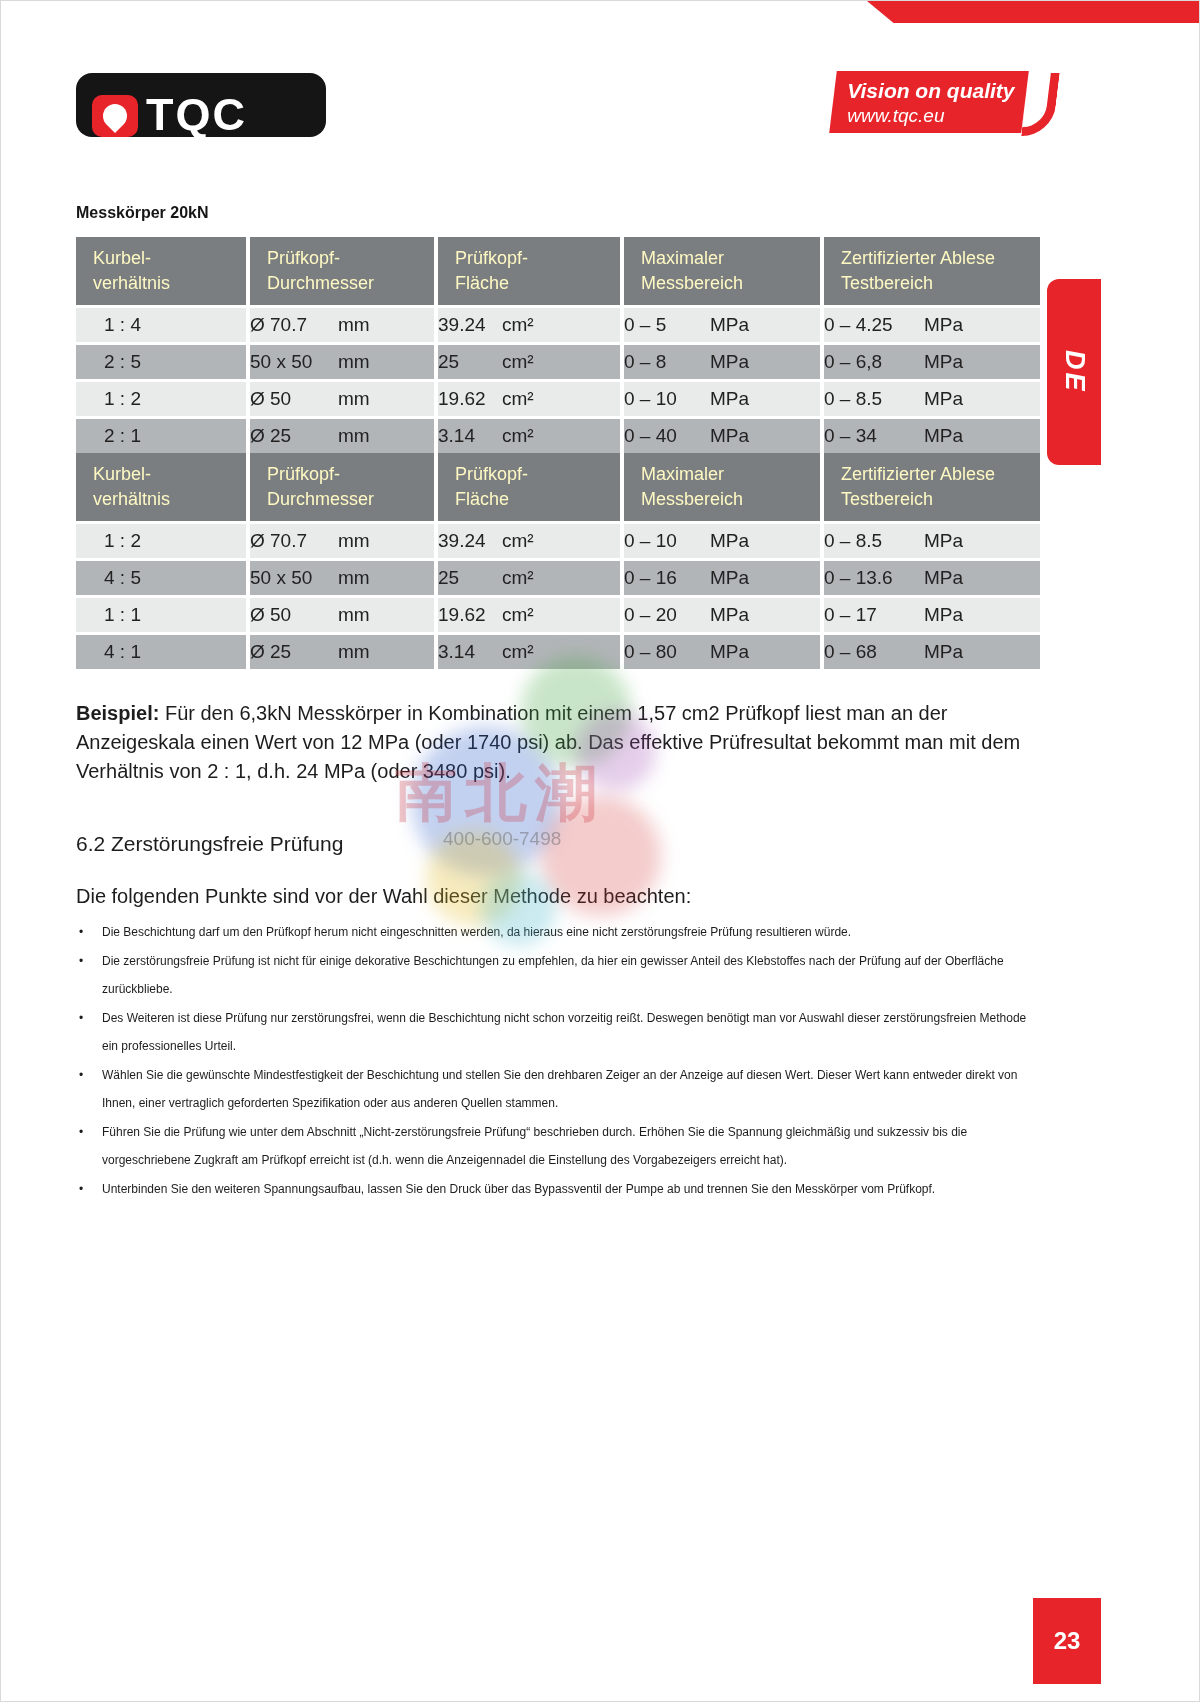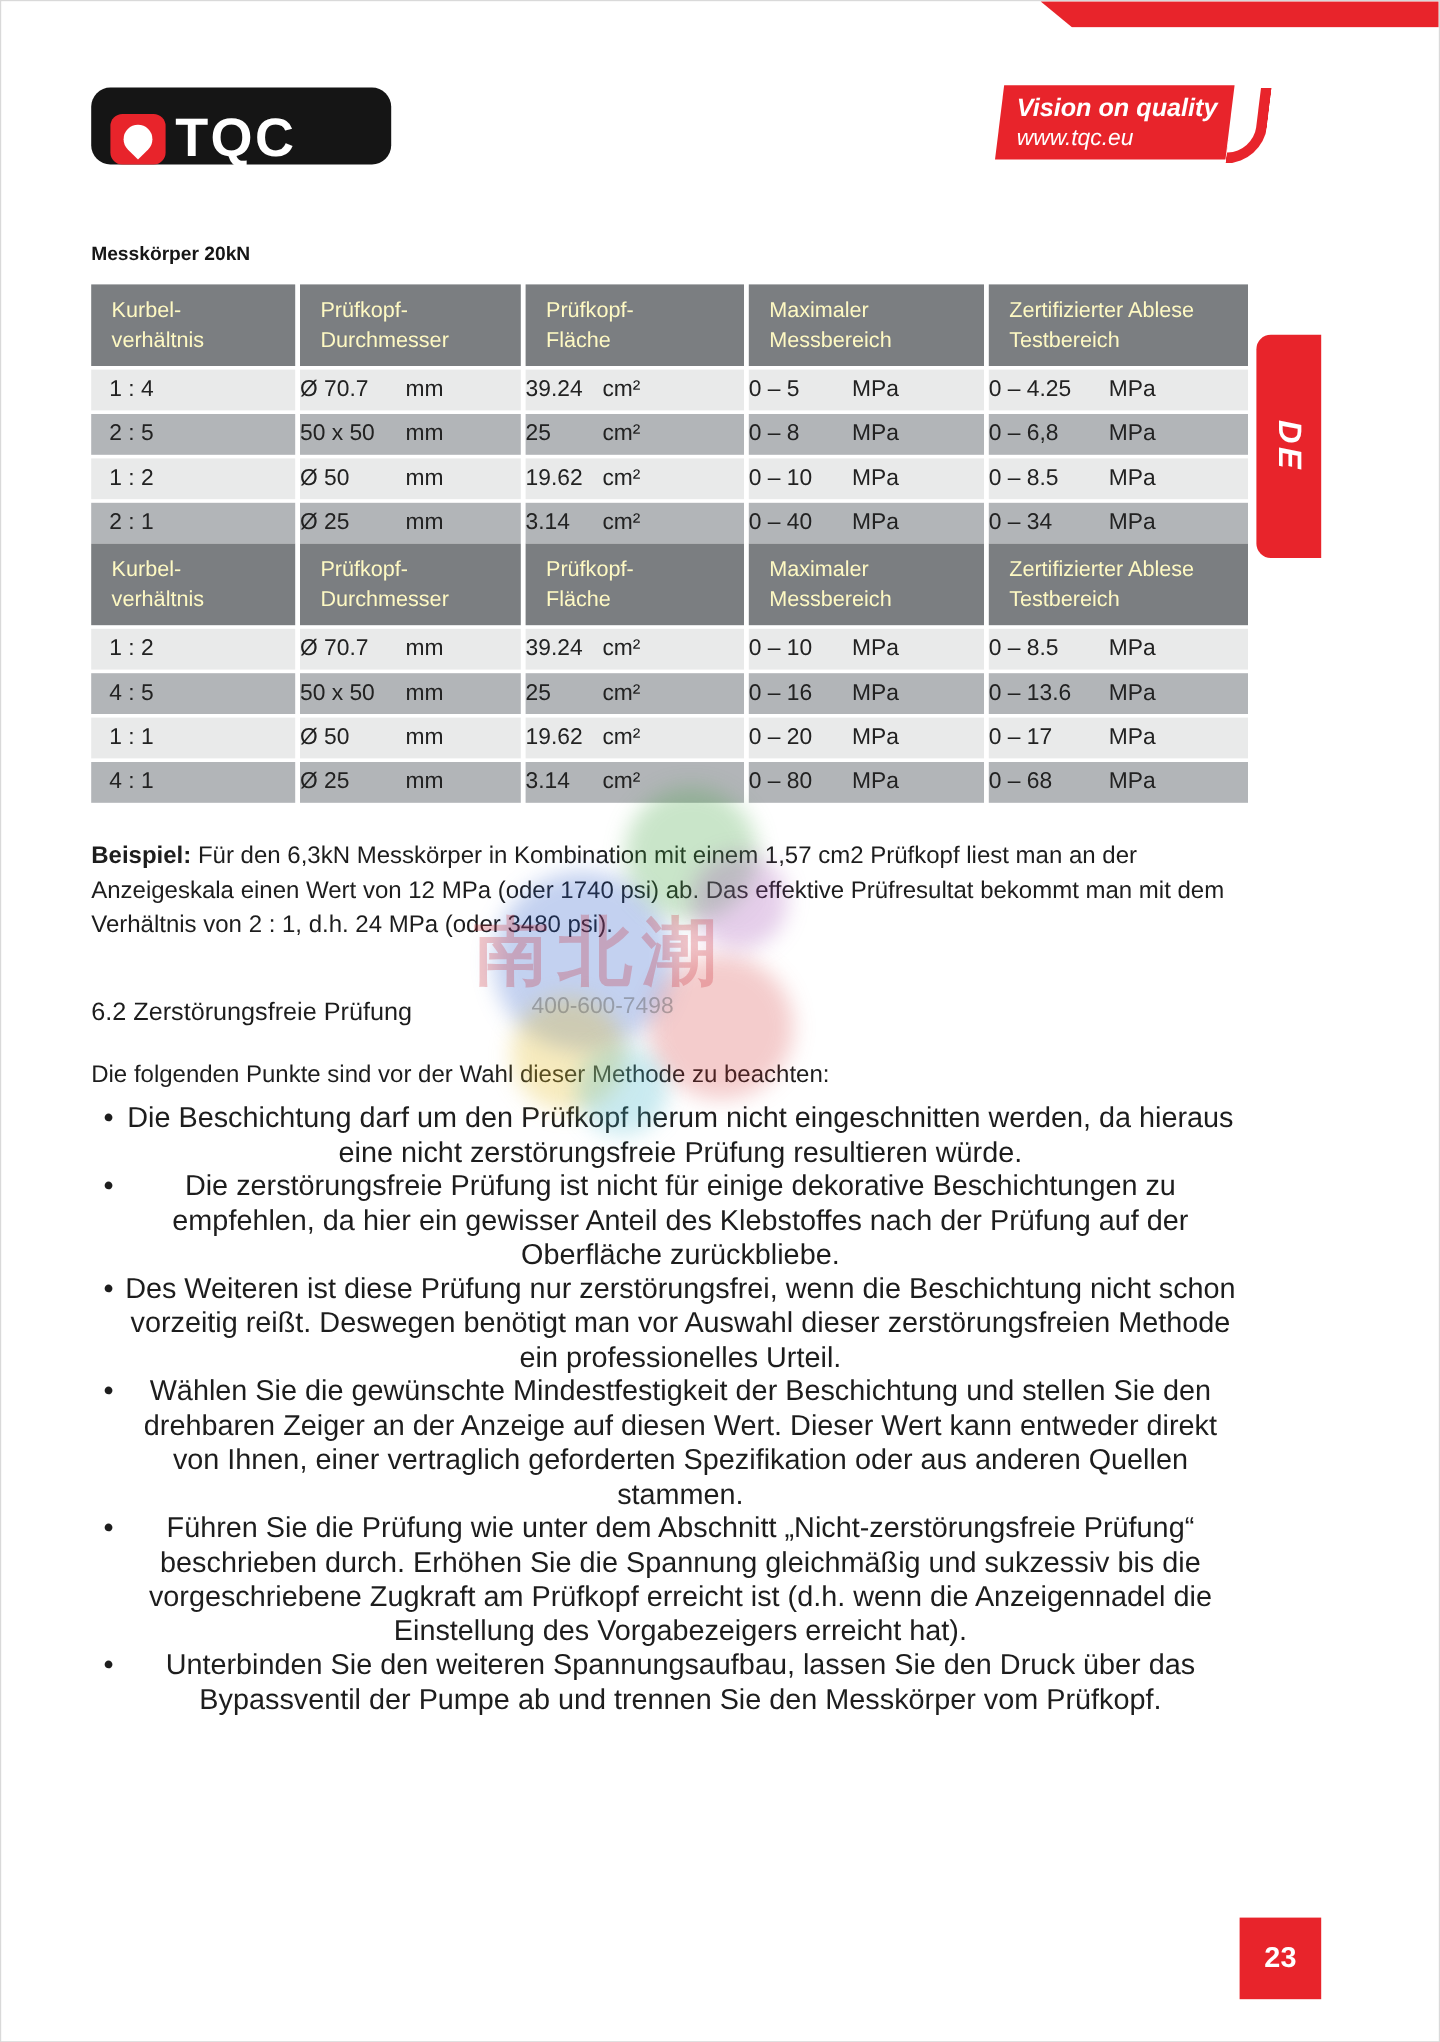--- a/index.html
+++ b/index.html
@@ -24,45 +24,45 @@
   .vision-tagline{font-weight:bold;font-style:italic;font-size:21px;line-height:26px;}
   .vision-url{font-style:italic;font-size:19px;line-height:24px;}
   .swoosh{position:absolute;left:1024px;top:72px;width:22px;height:54px;
     border-right:9px solid #e8242b;border-bottom:9px solid #e8242b;
     border-radius:0 0 30px 0;transform:skewX(-7deg);}
   
   .de-tab{position:absolute;left:1046px;top:278px;width:54px;height:186px;background:#e8242b;
     border-radius:12px 0 0 12px;display:flex;align-items:center;justify-content:center;}
   .de-tab span{writing-mode:vertical-rl;color:#fff;font-weight:bold;font-style:italic;
     font-size:27px;letter-spacing:3px;}
-  .page-num{position:absolute;left:1032px;top:1597px;width:68px;height:68px;background:#e8242b;
+  .page-num{position:absolute;left:1032px;top:1597px;width:68px;height:86px;background:#e8242b;
     color:#fff;font-weight:bold;font-size:24px;display:flex;align-items:center;justify-content:center;}
   
   .content{position:absolute;left:75px;top:203px;width:956px;z-index:1;}
   .section-title{font-size:16px;font-weight:bold;color:#161616;margin:0 0 15px 0;}
   .mt{margin-top:36px;}
   .grid-table{display:grid;grid-template-columns:170px 184px 182px 196px 216px;
     column-gap:4px;row-gap:3px;}
   .th{background:#7b7e81;color:#fef9c3;font-size:18px;line-height:25px;
     padding:9px 12px 9px 17px;white-space:pre-line;}
   .td{font-size:19px;color:#222;display:flex;align-items:center;height:34px;}
-  .td.c1{padding-left:15px;}
+  .td.c1{padding-left:28px;}
   .row-a{background:#e9eaea;}
   .row-b{background:#b2b5b8;}
   .val{display:inline-block;}
   .c2 .val{width:88px;}
   .c3 .val{width:64px;}
   .c4 .val{width:86px;}
   .c5 .val{width:100px;}
   .para{font-size:20px;line-height:29px;margin:30px 0 0 0;}
   .para strong{font-weight:bold;}
   .h62{font-size:21px;font-weight:normal;margin:46px 0 0 0;}
   .intro{font-size:20px;line-height:28px;margin:26px 0 0 0;}
   .bullets{margin-top:8px;}
-  .bullet{display:flex;font-size:24px;line-height:28.5px;text-align:center;}
+  .bullet{display:flex;font-size:12px;line-height:28.5px;}
   .bullet::before{content:"\2022";flex:none;width:26px;padding-left:3px;box-sizing:border-box;}
   .bullet span{flex:1;}
   
   .watermark{position:absolute;left:370px;top:615px;width:340px;height:370px;z-index:3;
     pointer-events:none;}
   .blob{position:absolute;border-radius:50%;filter:blur(9px);}
   .b1{left:40px;top:110px;width:150px;height:150px;background:rgba(40,90,200,.28);}
   .b2{left:150px;top:40px;width:110px;height:110px;background:rgba(60,160,60,.28);}
   .b3{left:170px;top:180px;width:120px;height:120px;background:rgba(210,50,50,.25);}
   .b4{left:55px;top:215px;width:95px;height:95px;background:rgba(230,190,40,.30);}

